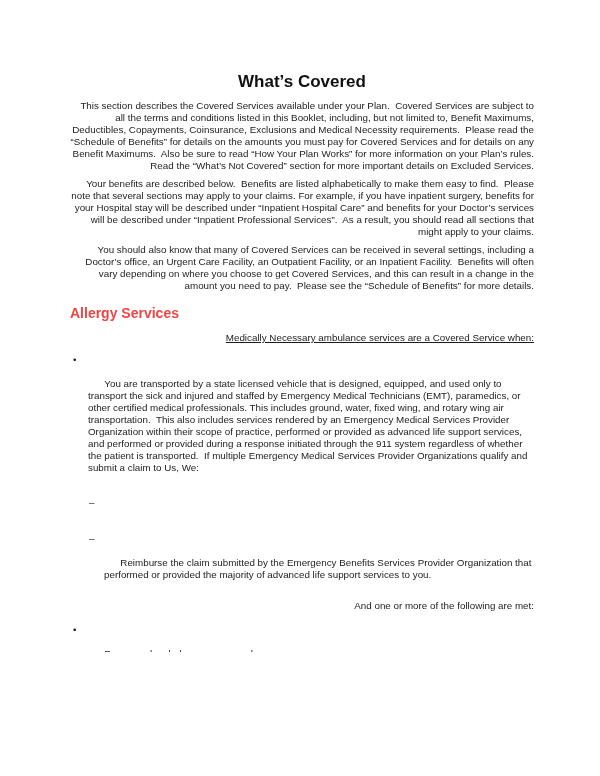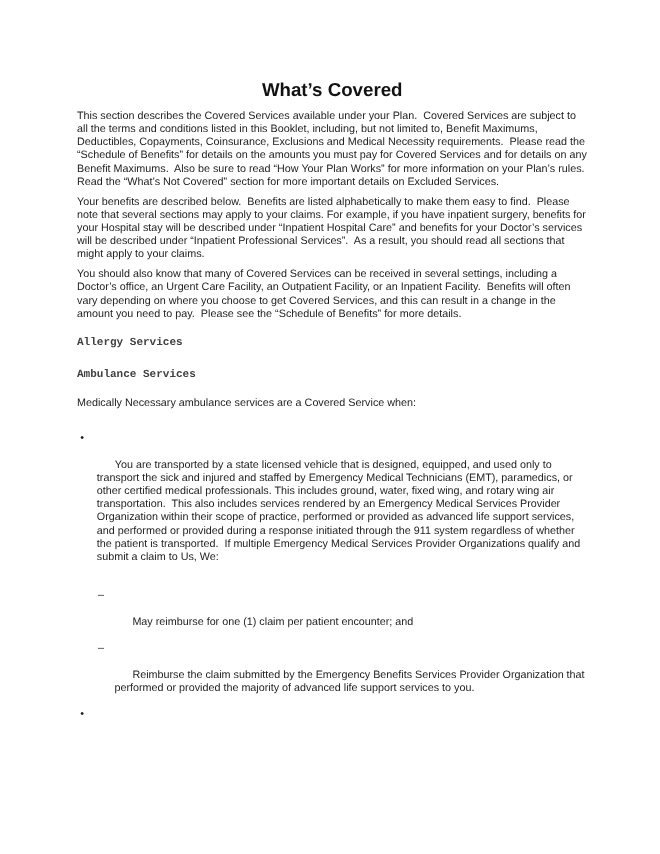--- a/index.html
+++ b/index.html
@@ -26,46 +26,46 @@
     text-align: center;
     font-size: 17px;
     line-height: 20px;
     font-weight: bold;
     color: #111111;
     margin: 0 0 8px 0;
   }
   .para {
     white-space: pre-wrap;
     margin: 0 0 6px 0;
+    text-align: right;
   }
   .section-heading {
-    font-size: 10px;
+    font-size: 14px;
     line-height: 16px;
     font-weight: bold;
-    color: #404040;
+    color: #ef4444;
     margin: 13px 0 11px 0;
-    font-family: Liberation Mono, monospace;
   }
   .li {
     position: relative;
     padding-left: 18px;
     white-space: pre-wrap;
   }
   .li .marker {
     position: absolute;
     left: 3px;
     top: 0;
   }
   .li.sub {
     padding-left: 34px;
   }
   .li.sub .marker {
     left: 19px;
   }
-  .gap-after-intro { margin-bottom: 20px; }
+  .gap-after-intro { margin-bottom: 10px; text-decoration: underline; }
   .gap-after-bullet { margin-bottom: 11px; }
   .connector { margin: 7px 0 12px 0; }
   .page-number {
     position: absolute;
     top: 726px;
     left: 0;
     right: 0;
     text-align: center;
     font-size: 9.8px;
     line-height: 12px;
@@ -78,37 +78,36 @@
   <div class="content">
 
     <h1 class="doc-title">What’s Covered</h1>
 
     <p class="para">This section describes the Covered Services available under your Plan.  Covered Services are subject to all the terms and conditions listed in this Booklet, including, but not limited to, Benefit Maximums, Deductibles, Copayments, Coinsurance, Exclusions and Medical Necessity requirements.  Please read the “Schedule of Benefits” for details on the amounts you must pay for Covered Services and for details on any Benefit Maximums.  Also be sure to read “How Your Plan Works” for more information on your Plan’s rules.  Read the “What’s Not Covered” section for more important details on Excluded Services.</p>
     <p class="para">Your benefits are described below.  Benefits are listed alphabetically to make them easy to find.  Please note that several sections may apply to your claims. For example, if you have inpatient surgery, benefits for your Hospital stay will be described under “Inpatient Hospital Care” and benefits for your Doctor’s services will be described under “Inpatient Professional Services”.  As a result, you should read all sections that might apply to your claims.</p>
     <p class="para">You should also know that many of Covered Services can be received in several settings, including a Doctor’s office, an Urgent Care Facility, an Outpatient Facility, or an Inpatient Facility.  Benefits will often vary depending on where you choose to get Covered Services, and this can result in a change in the amount you need to pay.  Please see the “Schedule of Benefits” for more details.</p>
 
     <h2 class="section-heading">Allergy Services</h2>
 
-    <h2 class="section-heading">Ambulance Services</h2>
     <p class="para gap-after-intro">Medically Necessary ambulance services are a Covered Service when:</p>
 
     <div class="li gap-after-bullet">
       <span class="marker">•</span>
       <span>You are transported by a state licensed vehicle that is designed, equipped, and used only to transport the sick and injured and staffed by Emergency Medical Technicians (EMT), paramedics, or other certified medical professionals. This includes ground, water, fixed wing, and rotary wing air transportation.  This also includes services rendered by an Emergency Medical Services Provider Organization within their scope of practice, performed or provided as advanced life support services, and performed or provided during a response initiated through the 911 system regardless of whether the patient is transported.  If multiple Emergency Medical Services Provider Organizations qualify and submit a claim to Us, We:</span>
     </div>
 
     <div class="li sub">
       <span class="marker">–</span>
-      <span>May reimburse for one (1) claim per patient encounter; and</span>
     </div>
     <div class="li sub">
       <span class="marker">–</span>
       <span>Reimburse the claim submitted by the Emergency Benefits Services Provider Organization that performed or provided the majority of advanced life support services to you.</span>
     </div>
 
+    <p class="para connector">And one or more of the following are met:</p>
 
     <div class="li">
       <span class="marker">•</span>
       <span>For ground ambulance, you are when:</span>
     </div>
     <div class="li sub">
       <span class="marker">–</span>
       <span>From your home, the scene of an accident or medical Emergency to a Hospital;</span>
     </div>
 

